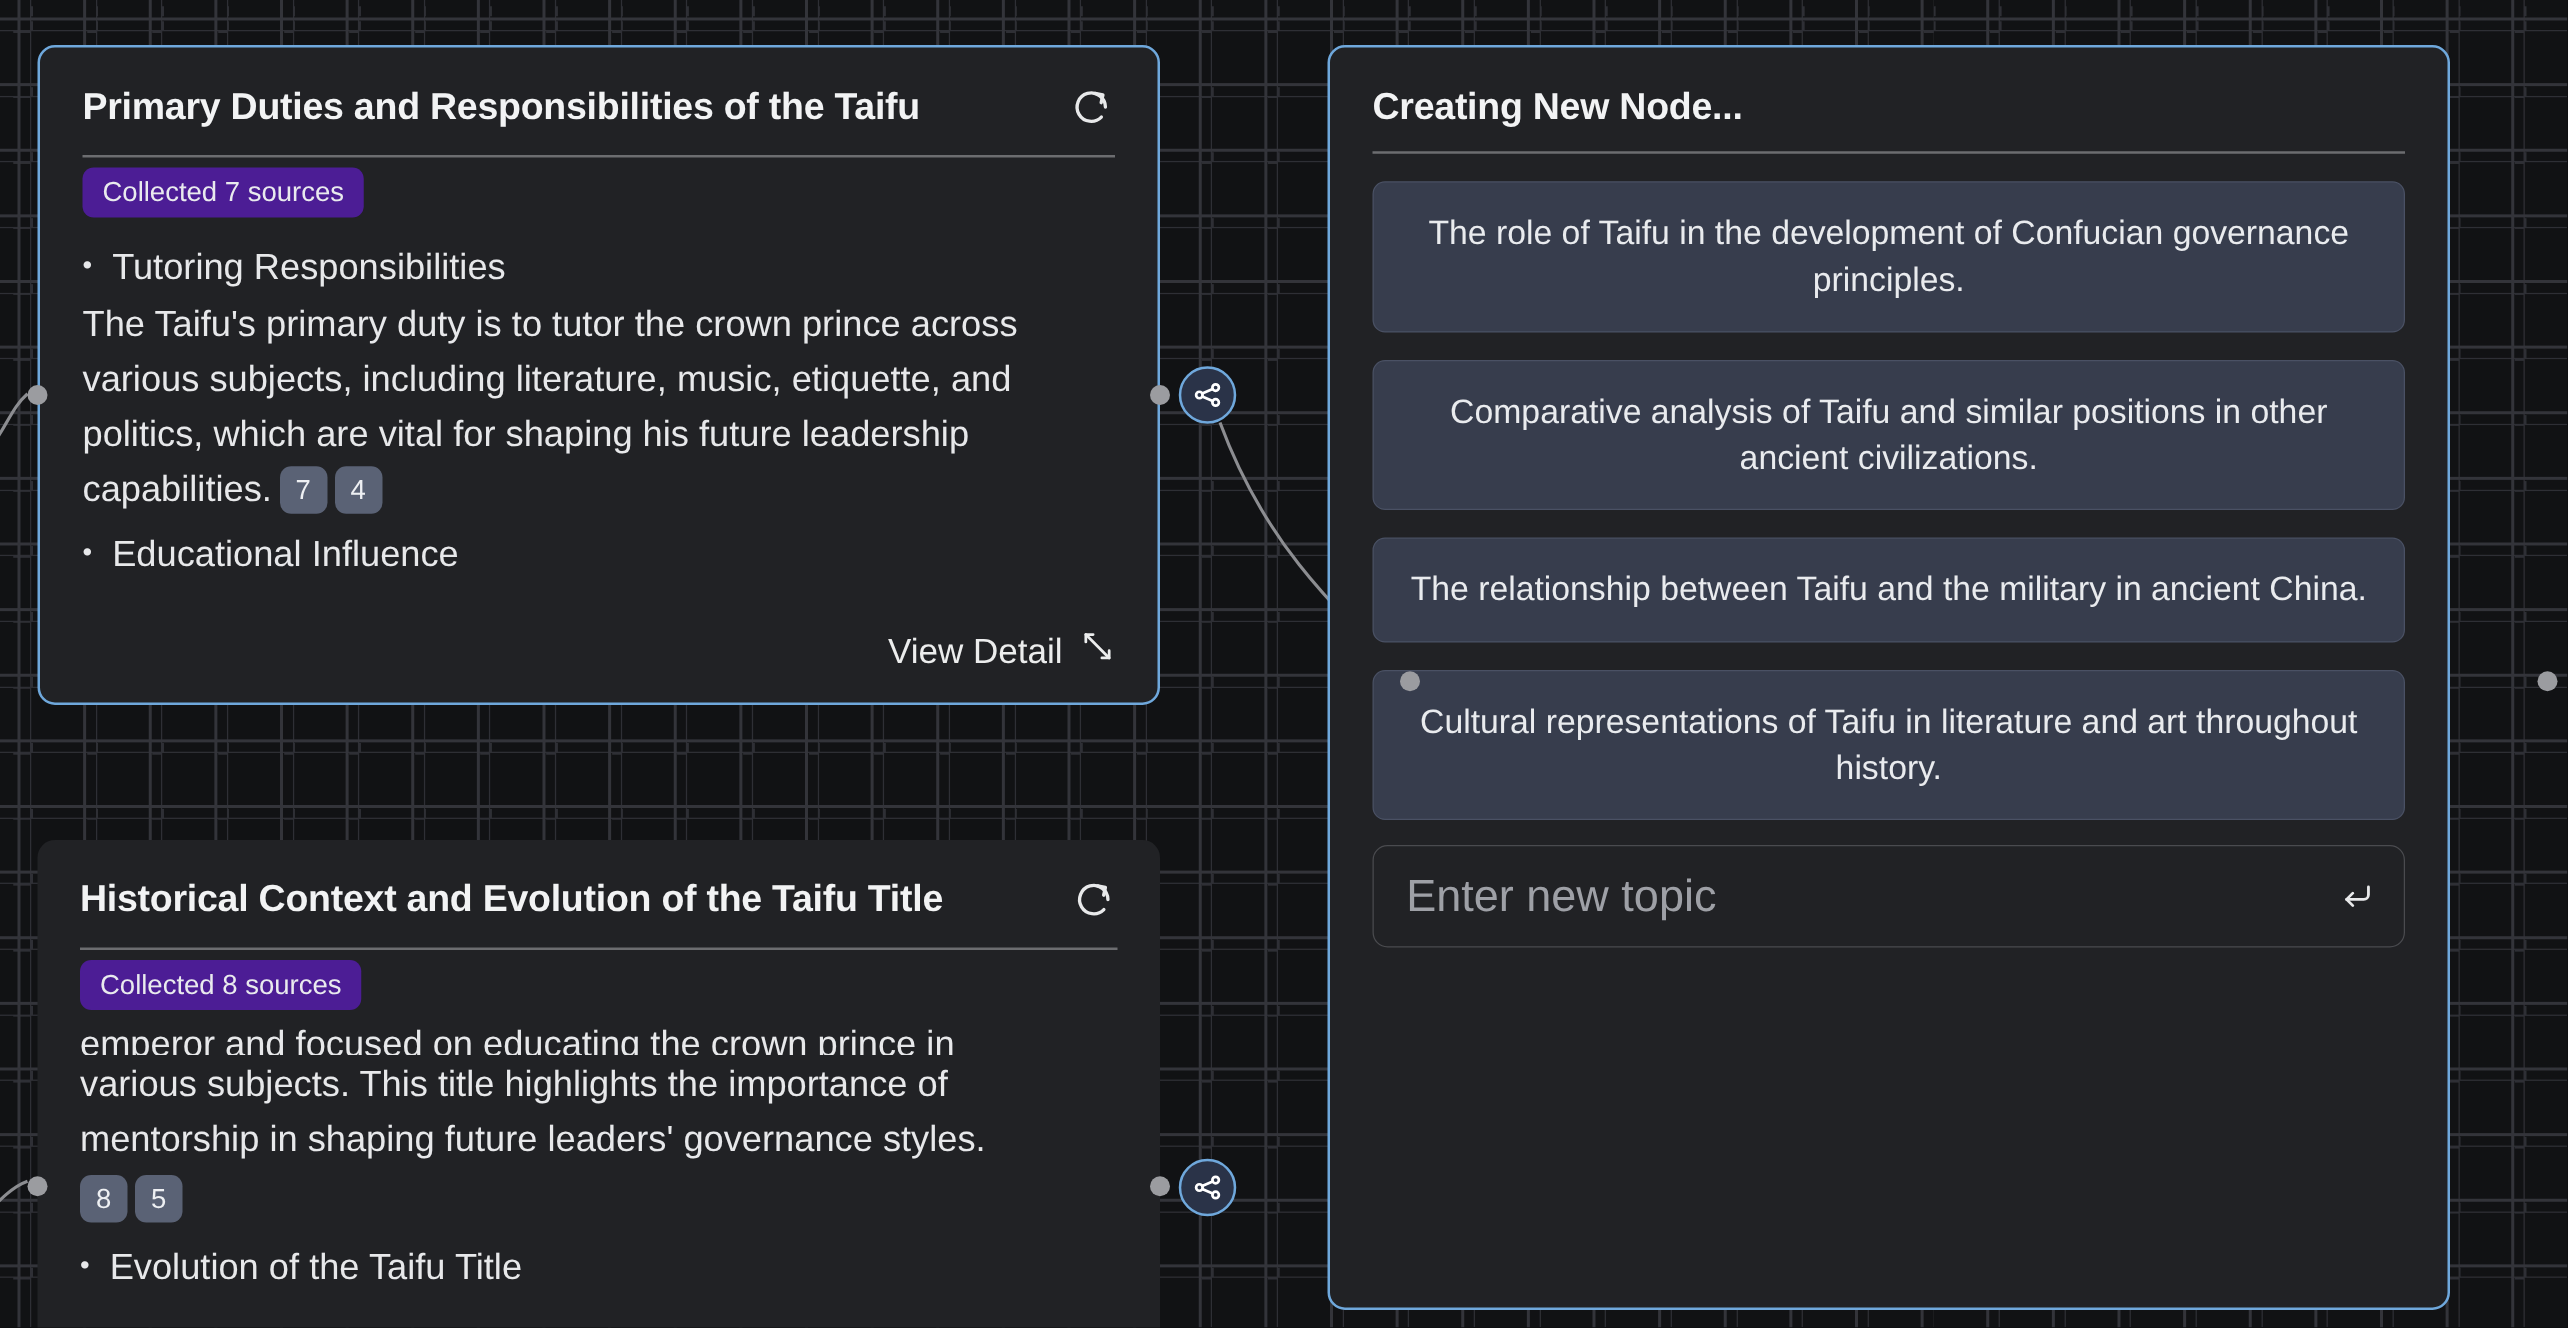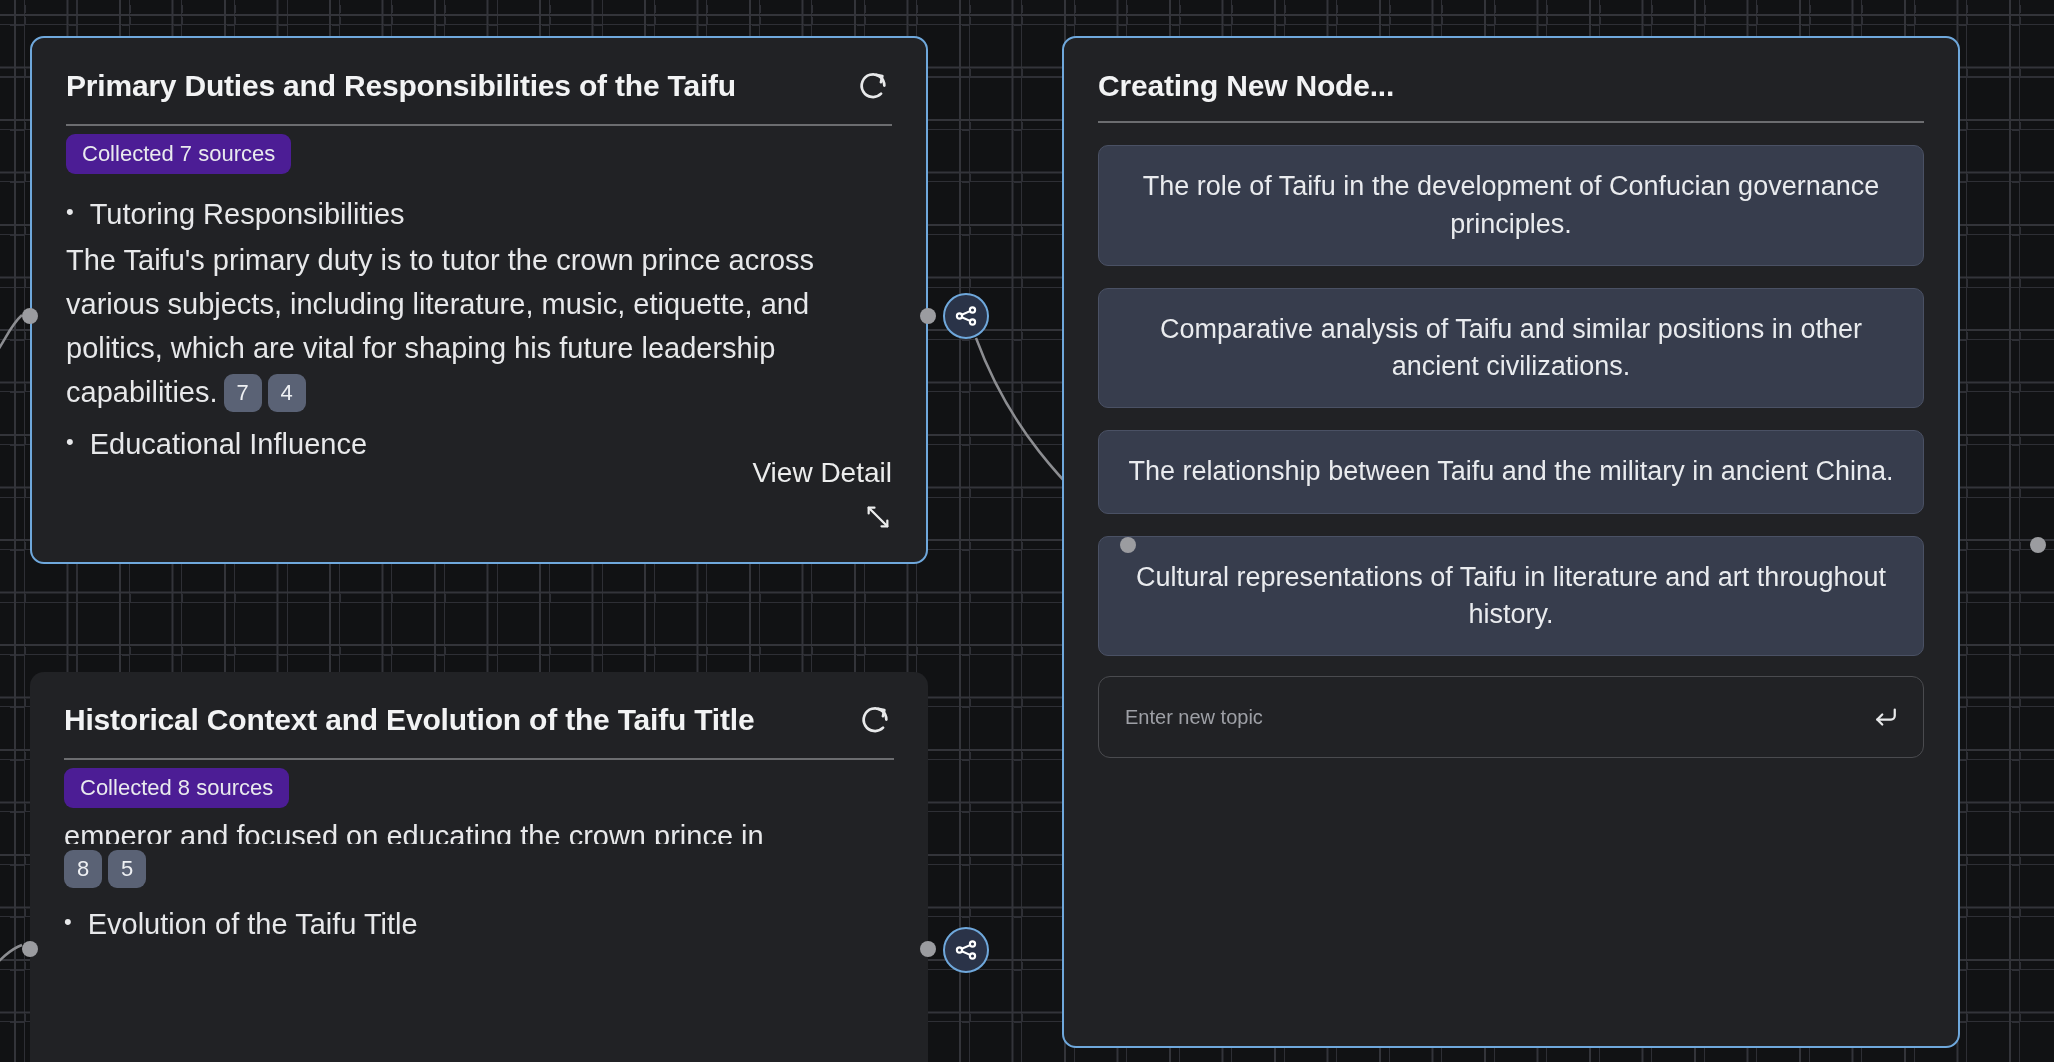--- a/index.html
+++ b/index.html
@@ -123,26 +123,25 @@
     vertical-align: 2px;
     margin-left: 6px;
     cursor: pointer;
   }
 
   .view-detail {
     position: absolute;
     right: 34px;
     bottom: 24px;
     display: flex;
-    align-items: flex-end;
+    align-items: center;
     gap: 14px;
     font-size: 28px;
     color: #eceded;
     cursor: pointer;
-    flex-direction: column;
   }
 
   
   #node-duties {
     left: 30px; top: 36px;
     width: 898px; height: 528px;
   }
   
   #node-history {
     left: 30px; top: 672px;
@@ -190,21 +189,21 @@
     border-radius: 12px;
     display: flex;
     align-items: center;
   }
   .topic-input {
     flex: 1;
     background: transparent;
     border: 0;
     outline: none;
     color: #c4b5fd;
-    font-size: 20px;
+    font-size: 36px;
     font-family: "Liberation Sans", sans-serif;
     padding: 0 60px 0 26px;
   }
   .topic-input::placeholder { color: #9ea0a6; }
   .enter-icon {
     position: absolute;
     right: 20px;
     width: 34px; height: 34px;
     display:flex; align-items:center; justify-content:center;
     cursor: pointer;
@@ -308,20 +307,23 @@
           </svg>
         </div>
       </div>
       <div class="divider"></div>
       <div class="chip">Collected 8 sources</div>
 
       <div class="body-text" style="margin-top:6px; height:30px; overflow:hidden;">
         <span>emperor and focused on educating the crown prince in</span>
       </div>
 
+      <div class="body-text" style="margin-top:2px">
+        <span>various subjects. This title highlights the importance of mentorship in shaping future leaders' governance styles.</span>
+      </div>
       <div style="margin-top:6px">
         <span class="cite" style="margin-left:0">8</span><span class="cite">5</span>
       </div>
 
       <div class="bullet-line" style="margin-top:14px">
         <span class="bullet-dot">•</span>
         <span>Evolution of the Taifu Title</span>
       </div>
     </div>
   </div>

